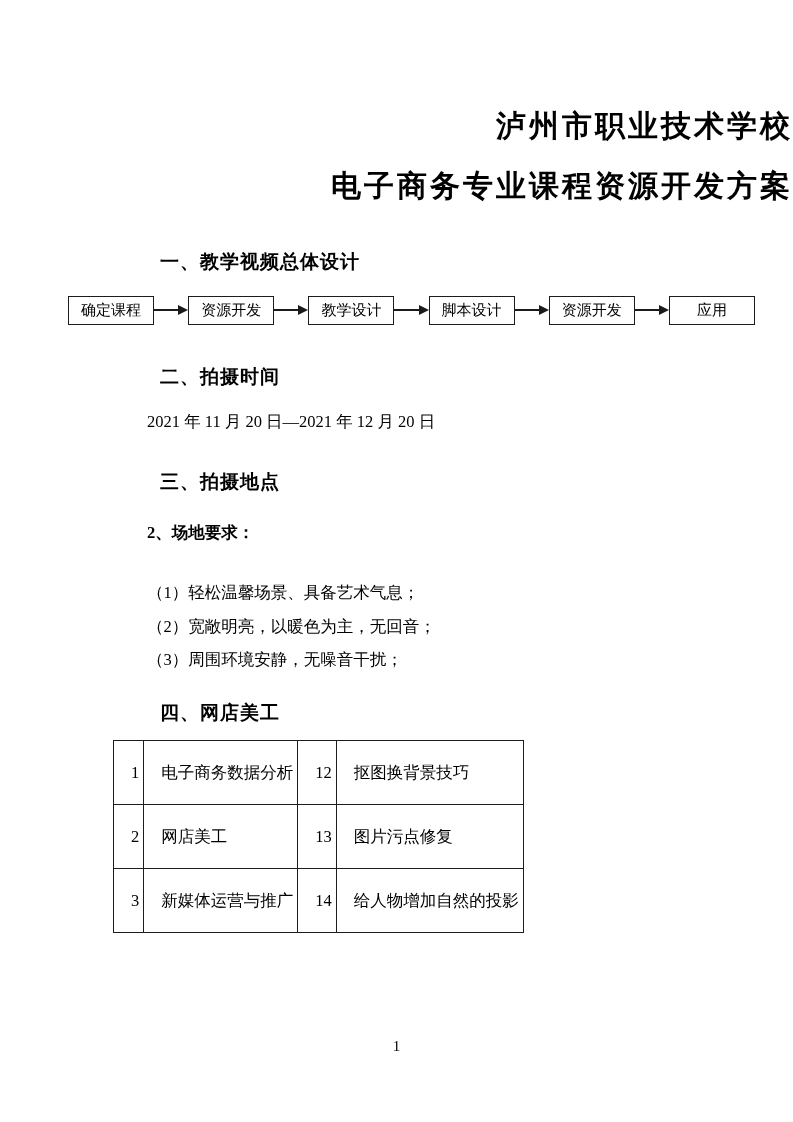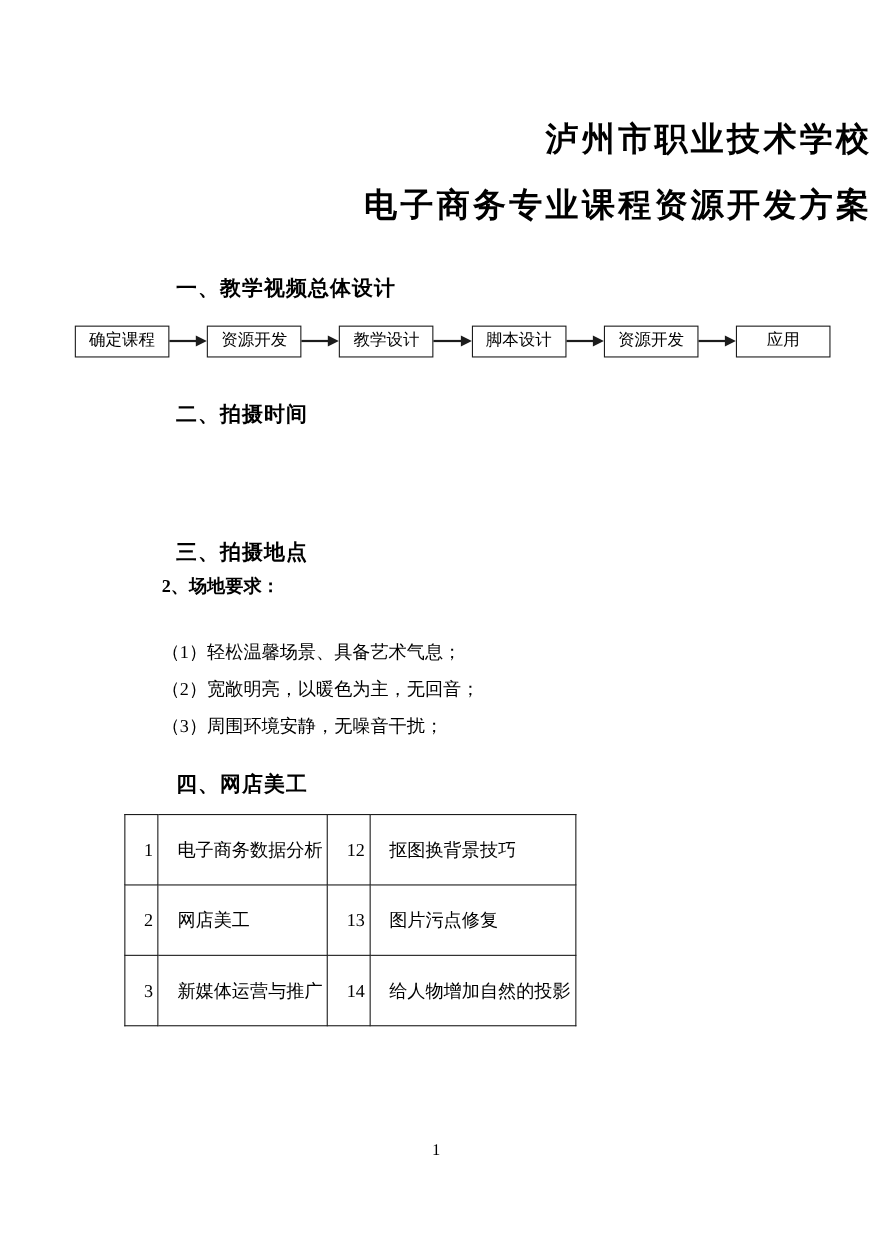--- a/index.html
+++ b/index.html
@@ -29,21 +29,21 @@
   .sec-heading {
     position: absolute;
     left: 160px;
     font-weight: bold;
     font-size: 19px;
     letter-spacing: 1px;
     white-space: nowrap;
   }
   .sec-heading.h1 { top: 249px; }
   .sec-heading.h2 { top: 364px; }
-  .sec-heading.h3 { top: 469px; margin-top: 20px; }
+  .sec-heading.h3 { top: 469px; }
   .sec-heading.h4 { top: 700px; }
 
   .flowchart {
     position: absolute;
     top: 293px;
     left: 68px;
     width: 687px;
     height: 34px;
     display: flex;
     align-items: center;
@@ -139,20 +139,21 @@
     <div class="flow-box">教学设计</div>
     <div class="flow-arrow"></div>
     <div class="flow-box">脚本设计</div>
     <div class="flow-arrow"></div>
     <div class="flow-box">资源开发</div>
     <div class="flow-arrow"></div>
     <div class="flow-box">应用</div>
   </div>
 
   <div class="sec-heading h2">二、拍摄时间</div>
+  <div class="body-line date-line">2021 年 11 月 20 日—2021 年 12 月 20 日</div>
 
   <div class="sec-heading h3">三、拍摄地点</div>
   <div class="body-line loc-line-1">2、场地要求：</div>
   <div class="body-line loc-line-2">（1）轻松温馨场景、具备艺术气息；</div>
   <div class="body-line loc-line-3">（2）宽敞明亮，以暖色为主，无回音；</div>
   <div class="body-line loc-line-4">（3）周围环境安静，无噪音干扰；</div>
 
   <div class="sec-heading h4">四、网店美工</div>
 
   <table class="doc-table">

